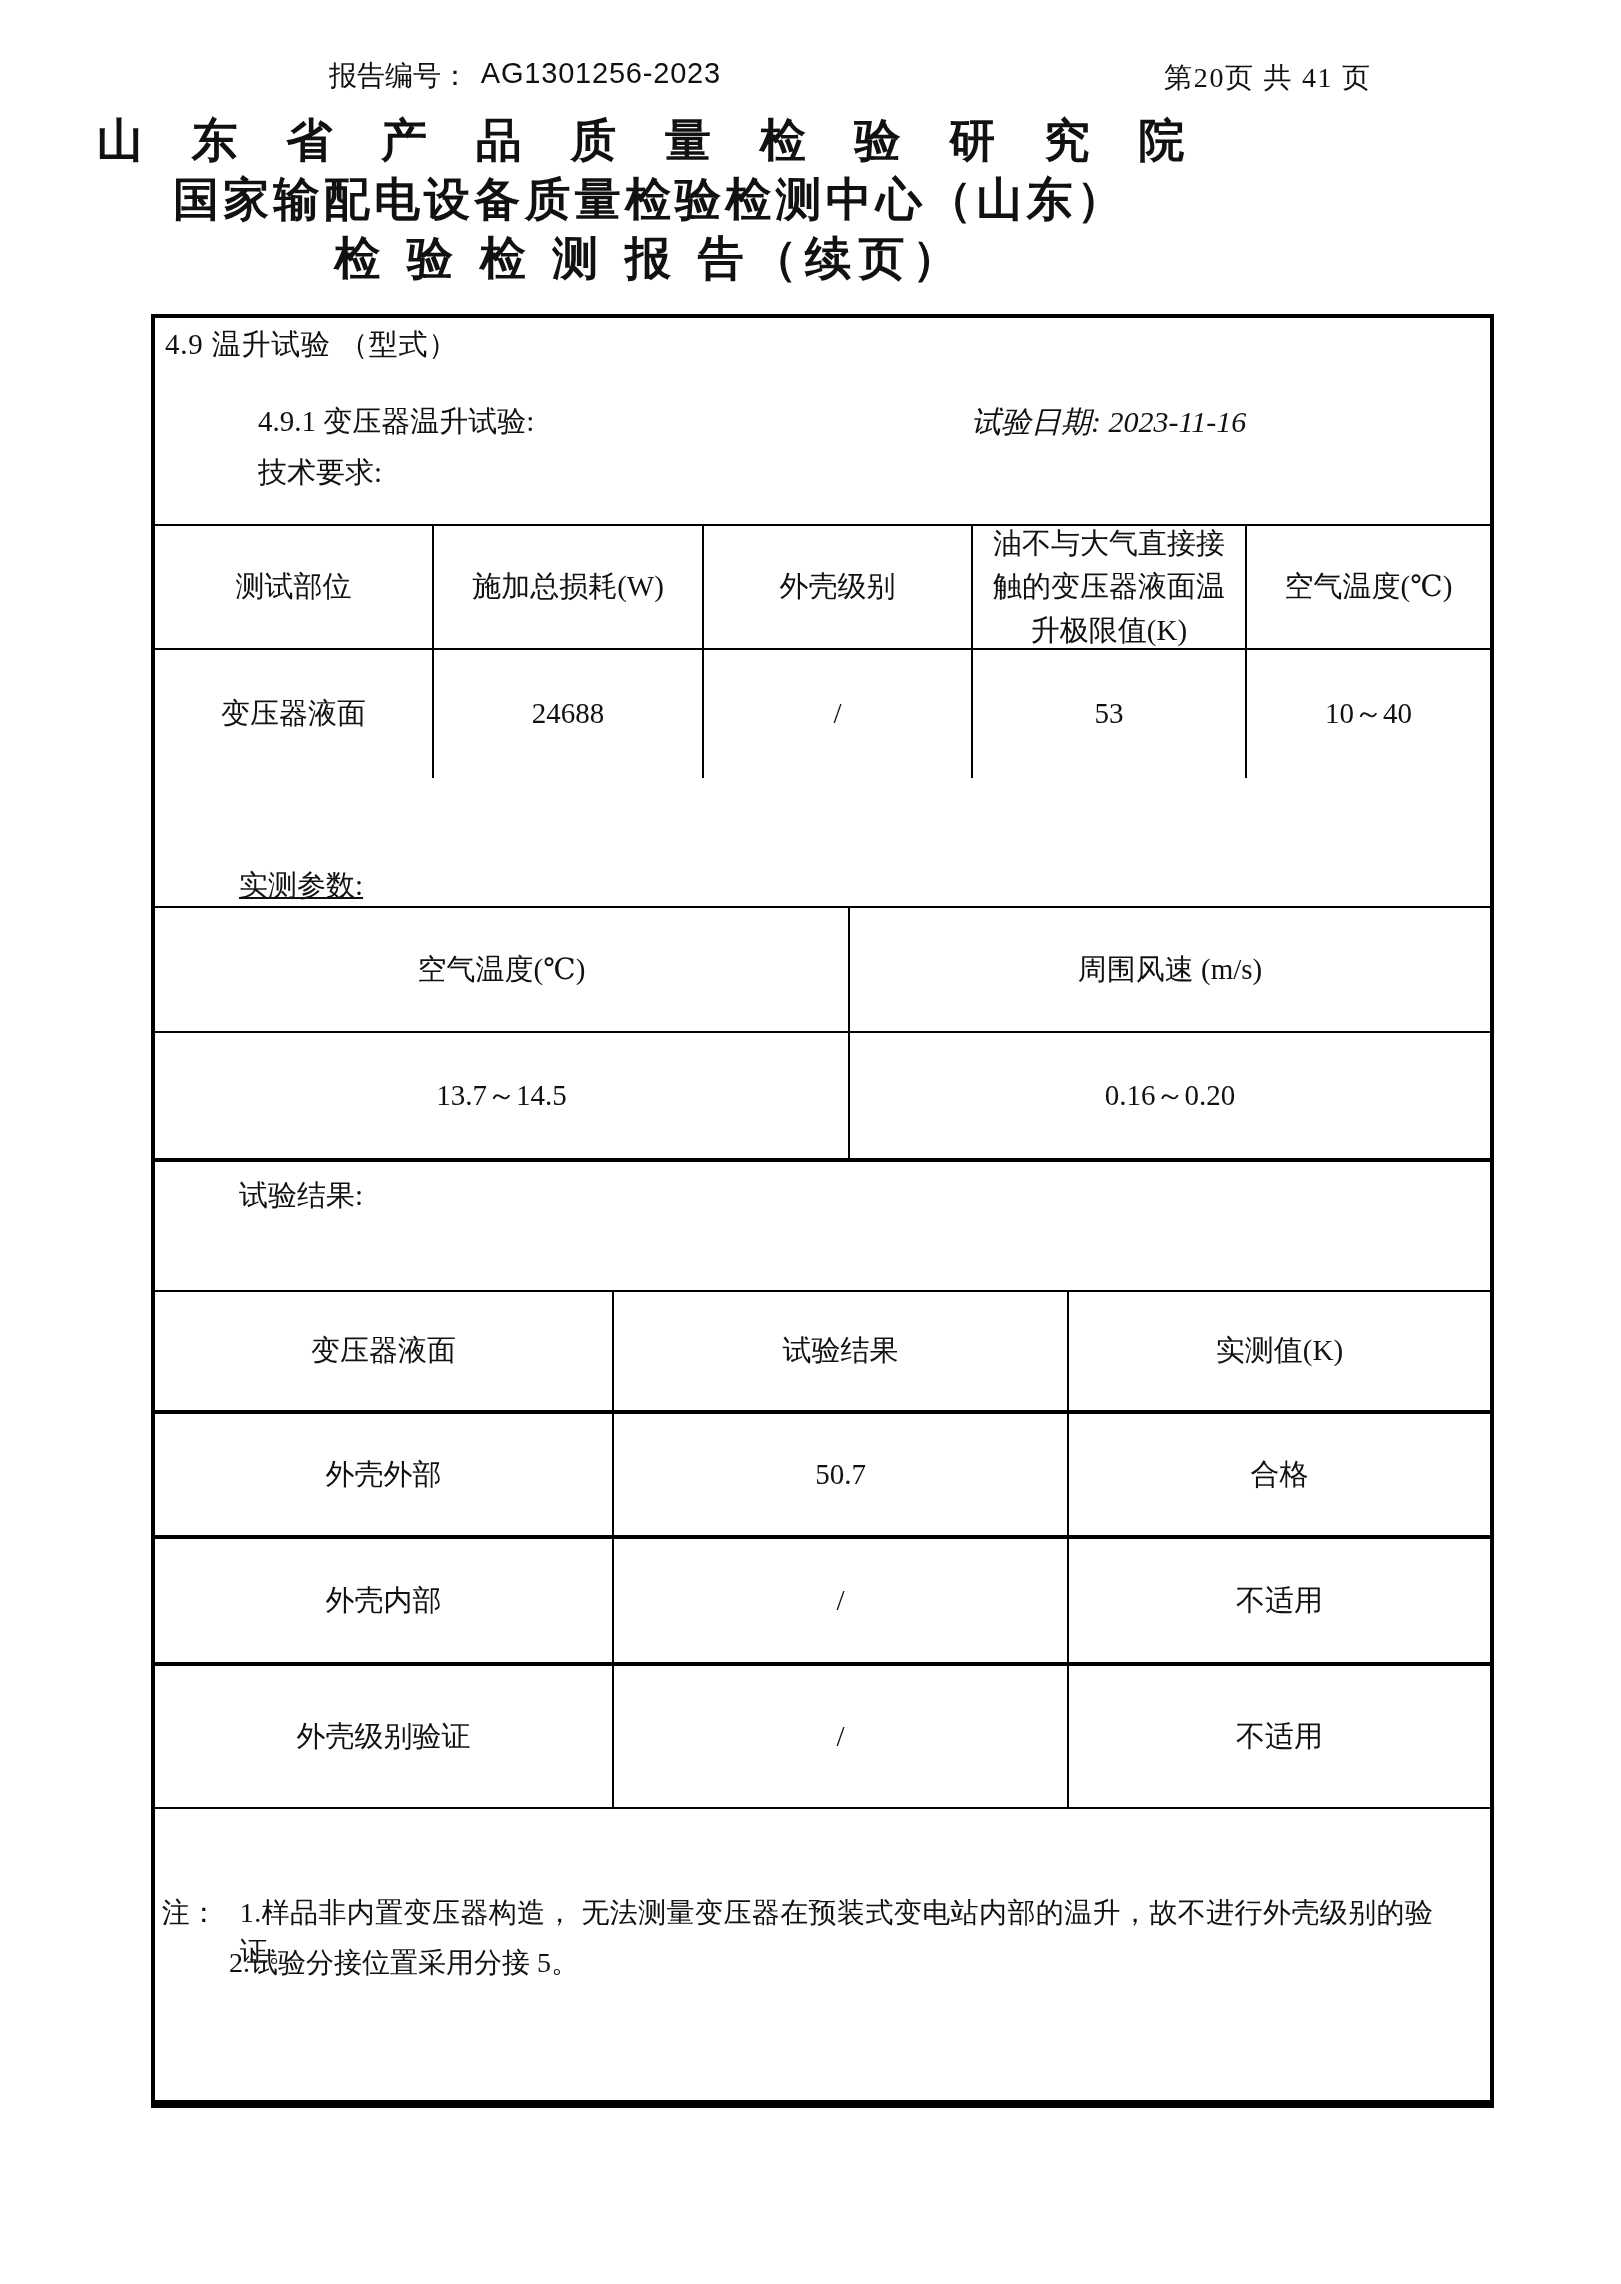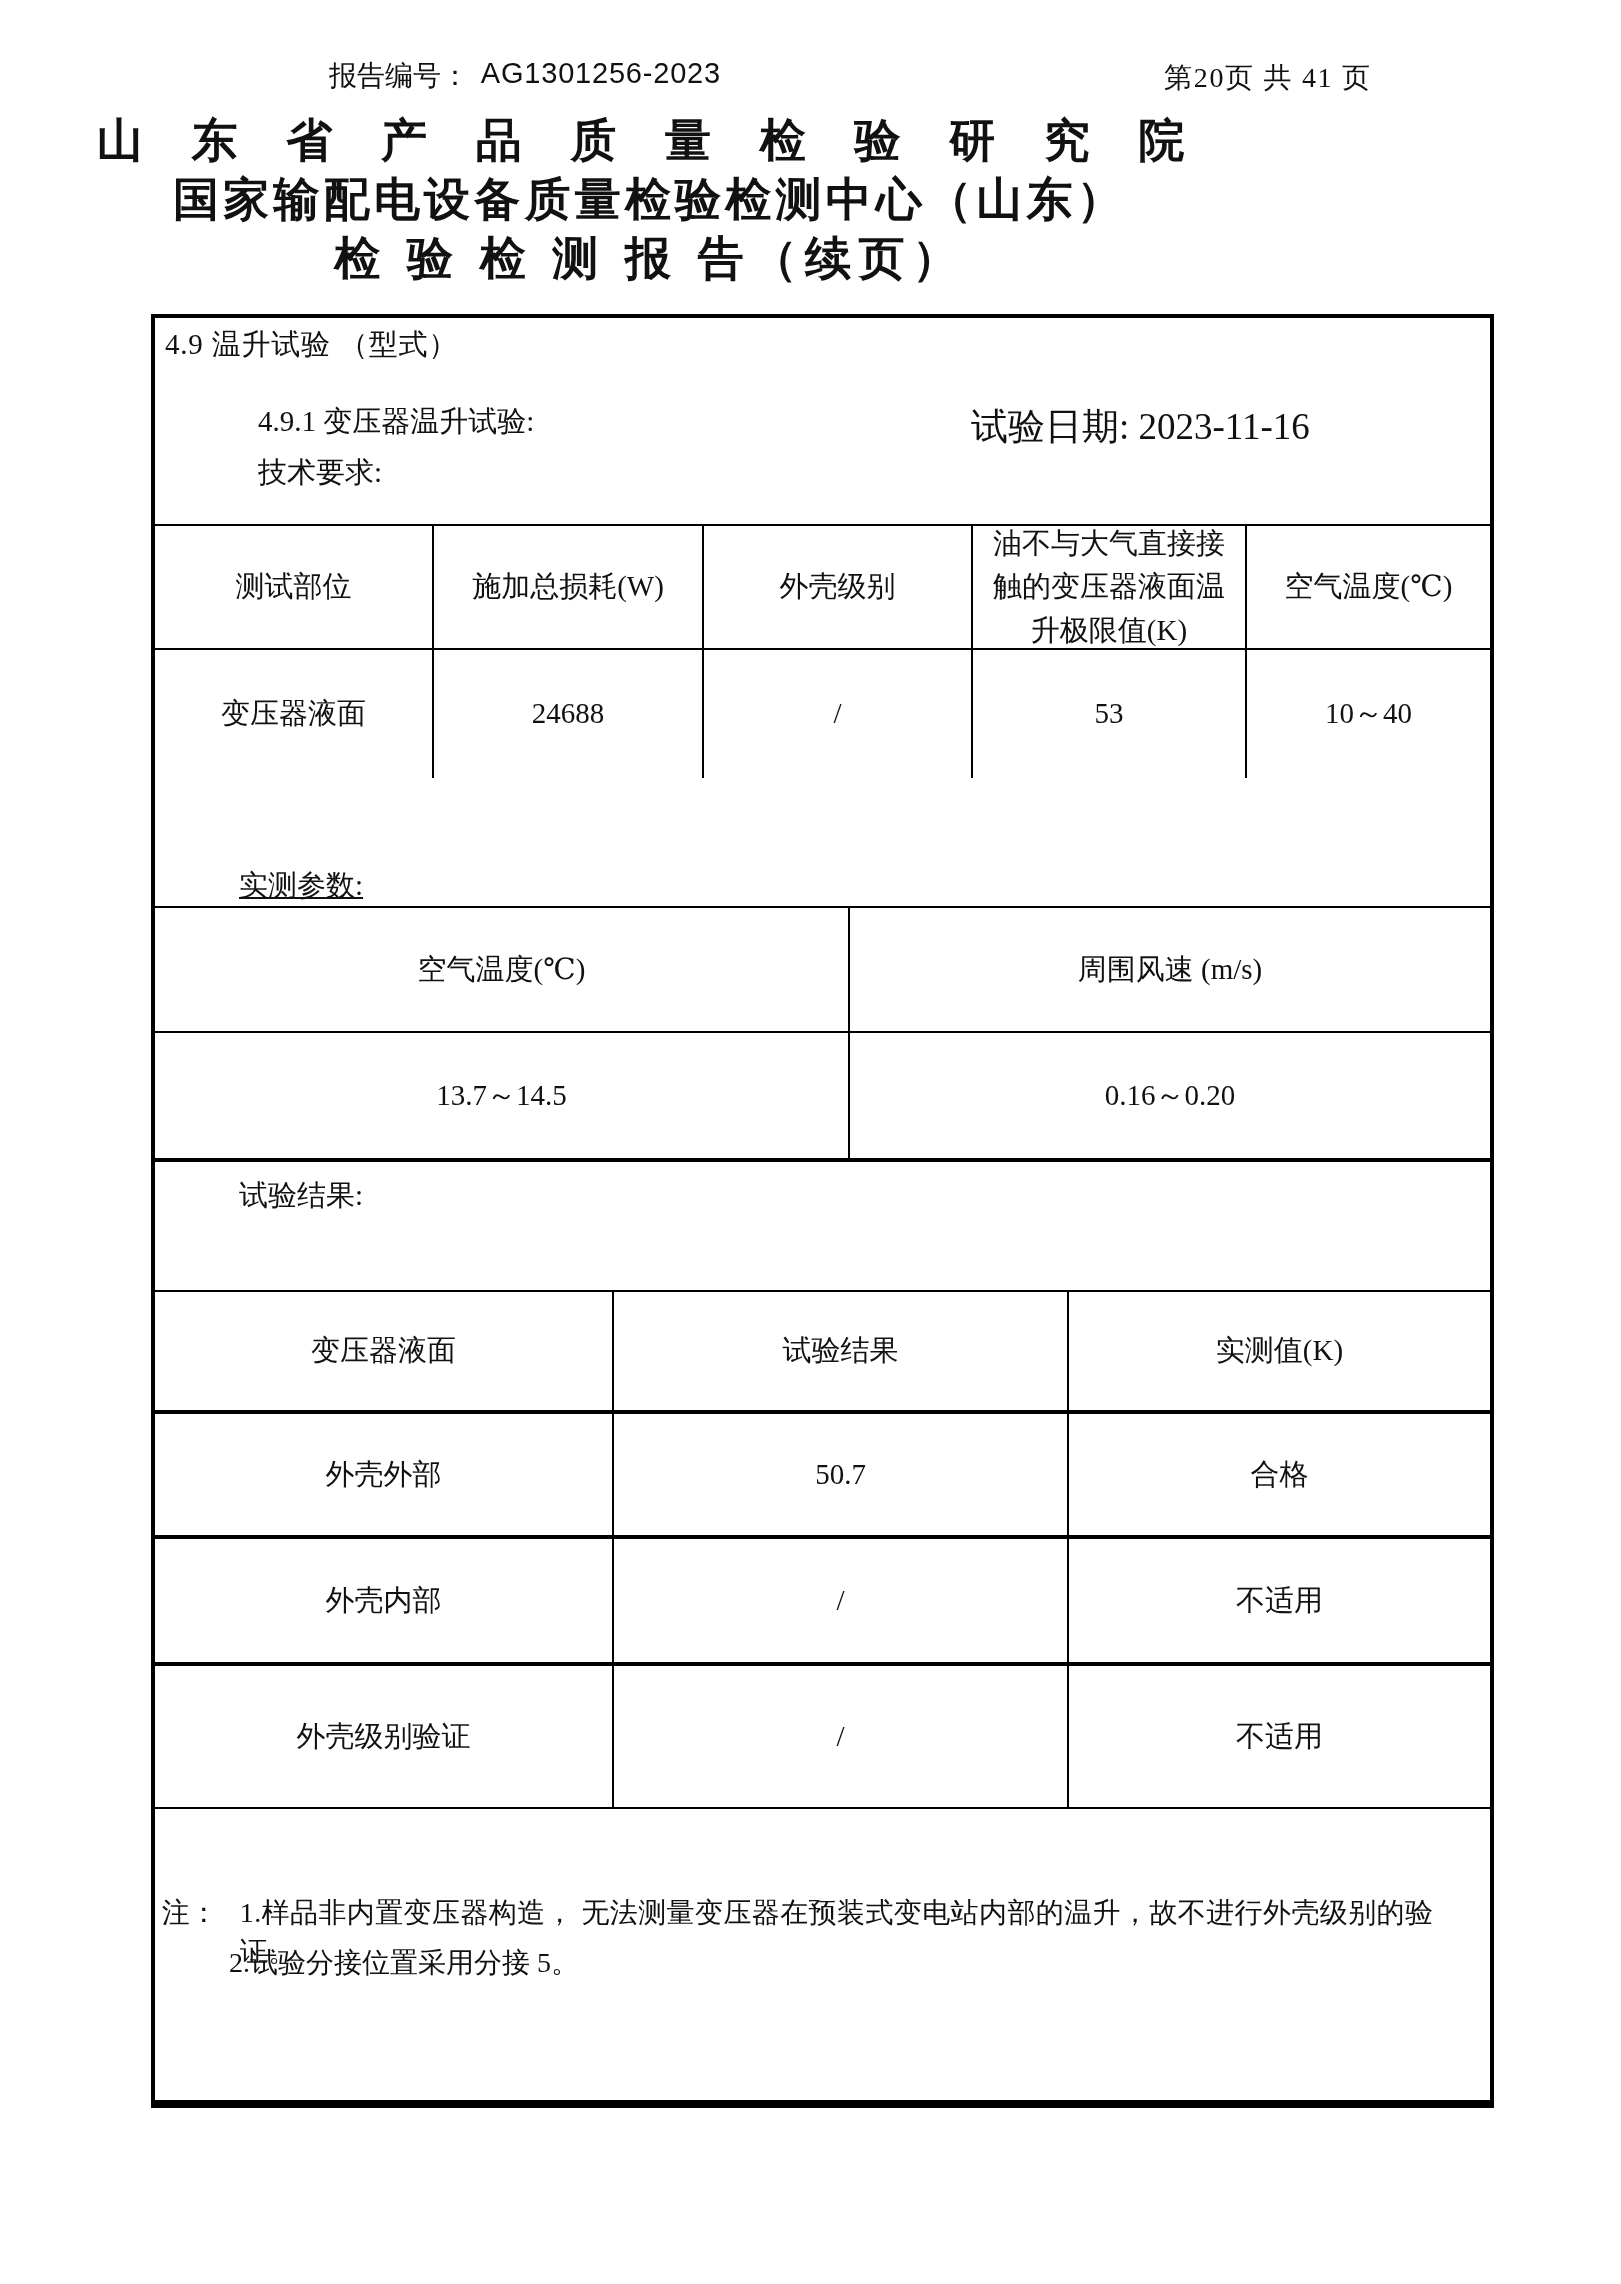--- a/index.html
+++ b/index.html
@@ -49,21 +49,21 @@
     box-sizing:border-box;
     display:flex;flex-direction:column;margin-left:32px;
   }
 
   .sec{position:relative;box-sizing:border-box;flex:none;}
 
   
   .sec-49{height:206px;}
   .sec49-heading{left:10px;top:6.8px;font-size:29px;letter-spacing:0.8px;}
   .sec49-sub{left:103px;top:84px;font-size:29px;}
-  .sec49-date{left:816px;top:84px;font-size:37px;}
+  .sec49-date{left:816px;top:84px;font-size:30px;font-style:italic;}
   .sec49-tech{left:103px;top:135px;font-size:29px;}
 
   
   .tbl{display:grid;box-sizing:border-box;}
   .cell{
     box-sizing:border-box;
     display:flex;align-items:center;justify-content:center;
     text-align:center;
     font-size:29px;
     padding:8px 10px;

